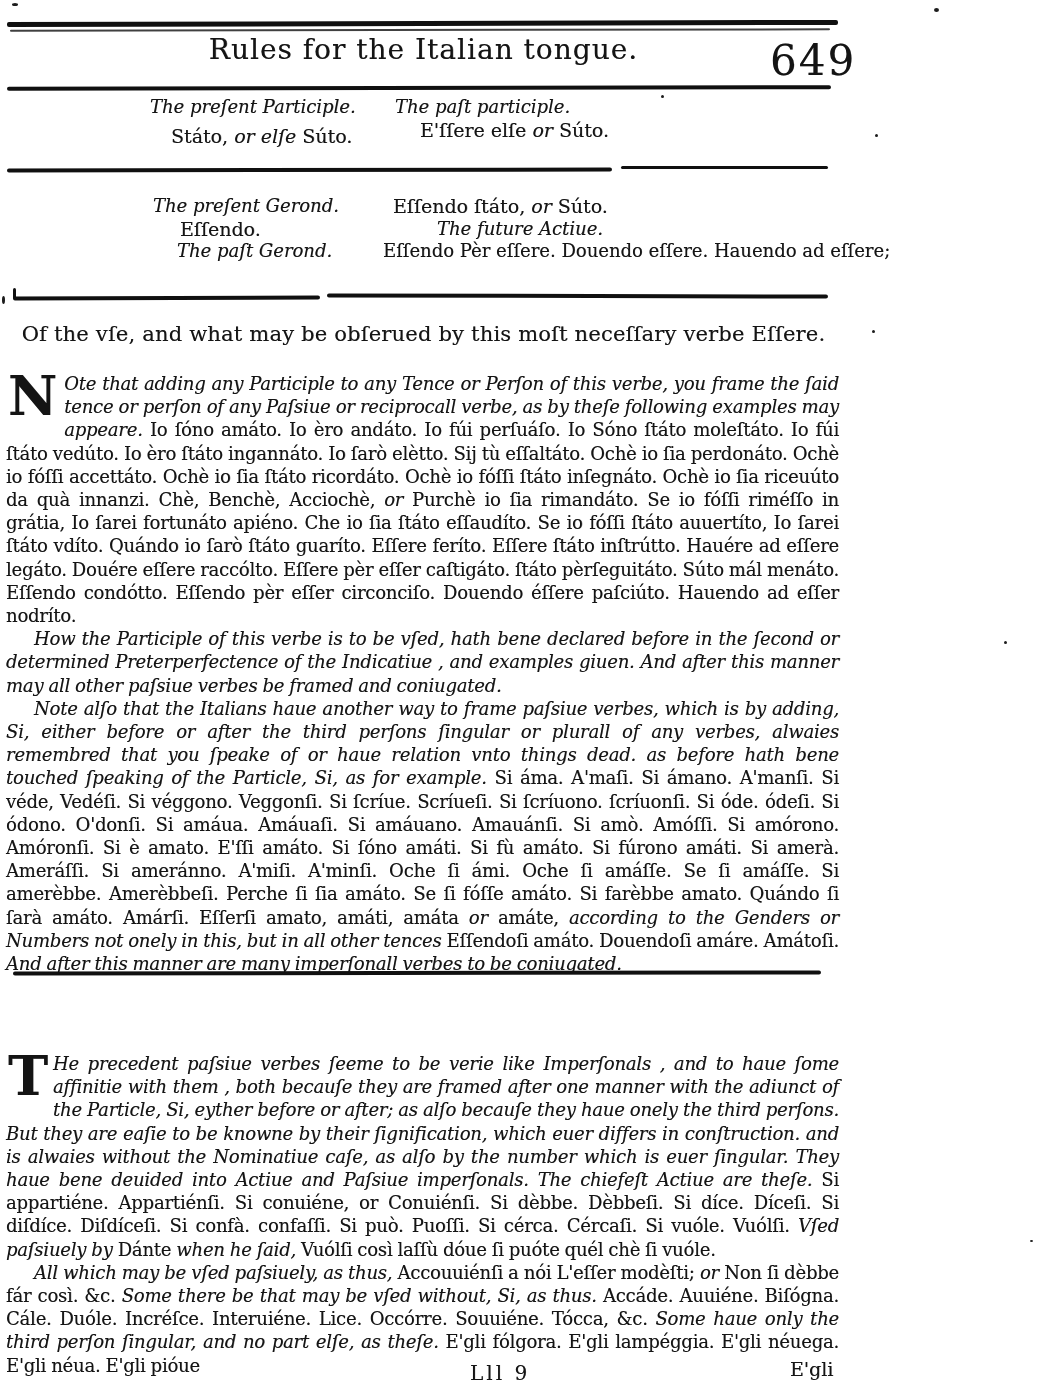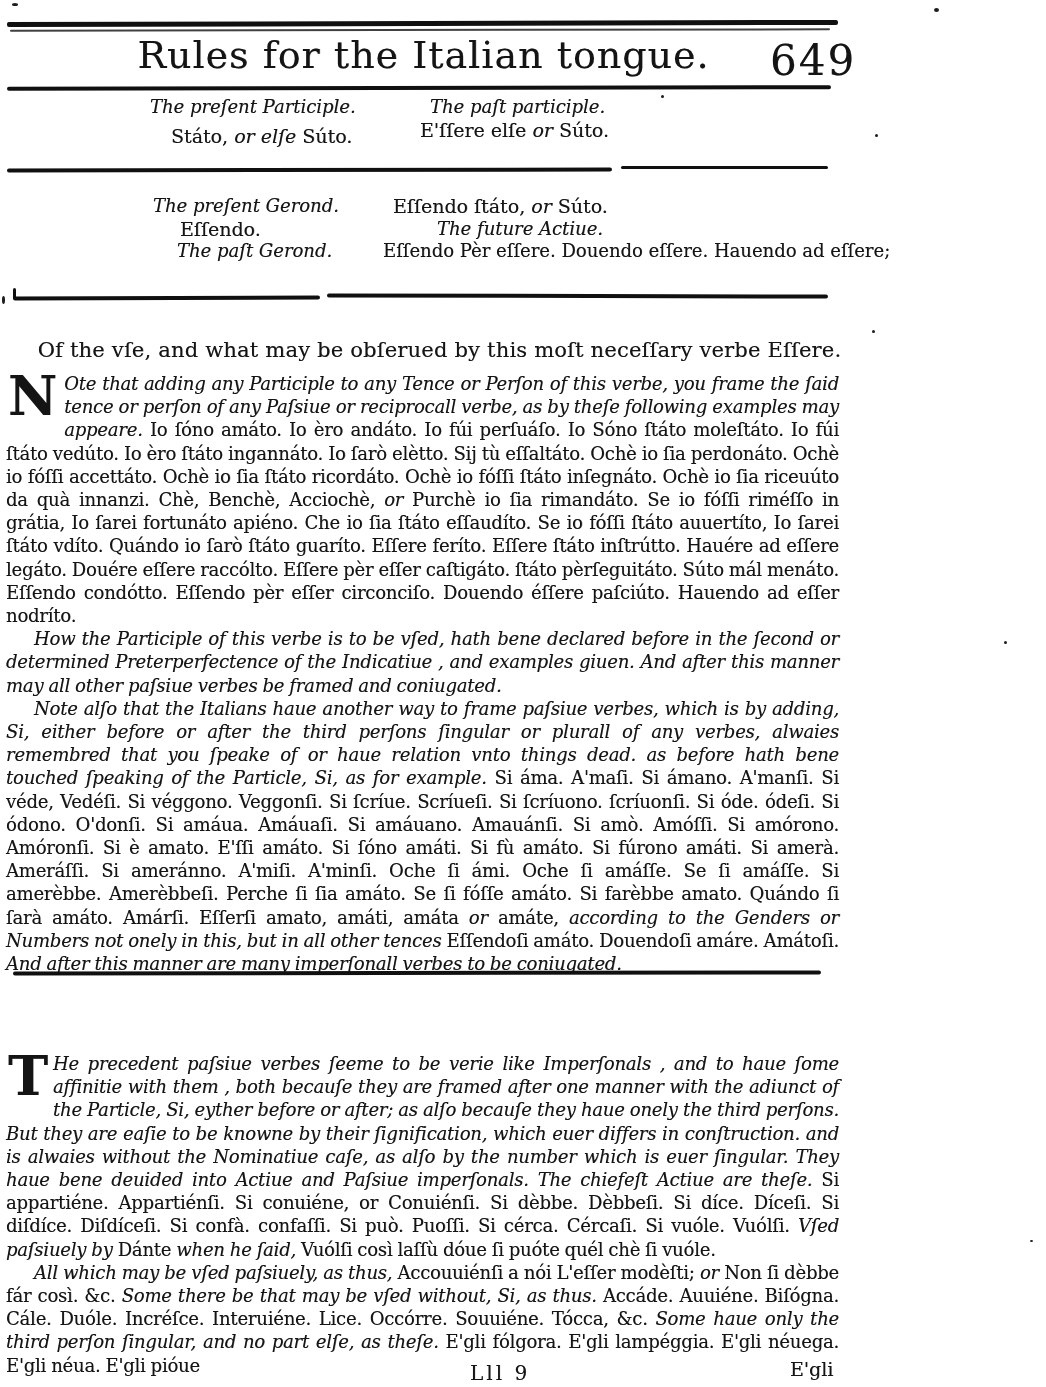--- a/index.html
+++ b/index.html
@@ -18,36 +18,36 @@
   .rule-top-b{top:29px;left:10px;width:820px;height:2px;opacity:.8;transform:rotate(-0.1deg);}
   .rule-head{top:86px;left:7px;width:824px;height:4px;transform:rotate(-0.12deg);}
   .rule-pt-a{top:168px;left:7px;width:605px;height:4px;transform:rotate(-0.1deg);}
   .rule-pt-b{top:166px;left:621px;width:207px;height:3px;}
   .rule-gt-a{top:296px;left:13px;width:307px;height:4px;transform:rotate(-0.2deg);}
   .rule-gt-b{top:294px;left:327px;width:501px;height:4px;transform:rotate(0.12deg);}
   .rule-gt-tick{top:288px;left:13px;width:3px;height:11px;}
   .rule-mid{top:971px;left:13px;width:808px;height:4px;transform:rotate(-0.08deg);}
 
   .masthead{position:absolute;top:33px;left:7px;width:833px;text-align:center;
-    font-size:38px;letter-spacing:1px;white-space:nowrap;}
+    font-size:28px;letter-spacing:1px;white-space:nowrap;}
   .pageno{position:absolute;top:36px;left:770px;font-size:42px;letter-spacing:2px;}
 
   .tbl-line{position:absolute;font-size:18px;white-space:nowrap;}
   .pt-l1{top:96px;left:150px;}
   .pt-l2{top:119px;left:171px;font-size:19px;margin-top:6px;}
-  .pt-r1{top:96px;left:395px;margin-left:35px;}
+  .pt-r1{top:96px;left:395px;}
   .pt-r2{top:119px;left:420px;font-size:19px;}
   .gt-l1{top:195px;left:153px;}
   .gt-l2{top:218px;left:180px;font-size:19px;}
   .gt-l3{top:240px;left:157px;margin-left:20px;}
   .gt-r1{top:195px;left:393px;font-size:19px;}
   .gt-r2{top:218px;left:437px;}
   .gt-r3{top:240px;left:383px;font-size:18px;}
 
-  .sect-head{position:absolute;left:7px;width:833px;margin:16px;text-align:center;
+  .sect-head{position:absolute;left:7px;width:833px;margin:0;text-align:center;
     font-size:21px;font-weight:normal;letter-spacing:0.2px;white-space:nowrap;}
   .head-use{top:322px;}
   .head-imp{top:1005px;}
 
   .main{position:absolute;left:6px;width:833px;font-size:18px;line-height:23.2px;
     text-align:justify;letter-spacing:-0.2px;word-spacing:-0.5px;}
   .main-1{top:372px;}
   .main-2{top:1052px;}
   .main p{margin:0;}
   .sp1{margin-top:10px;}

